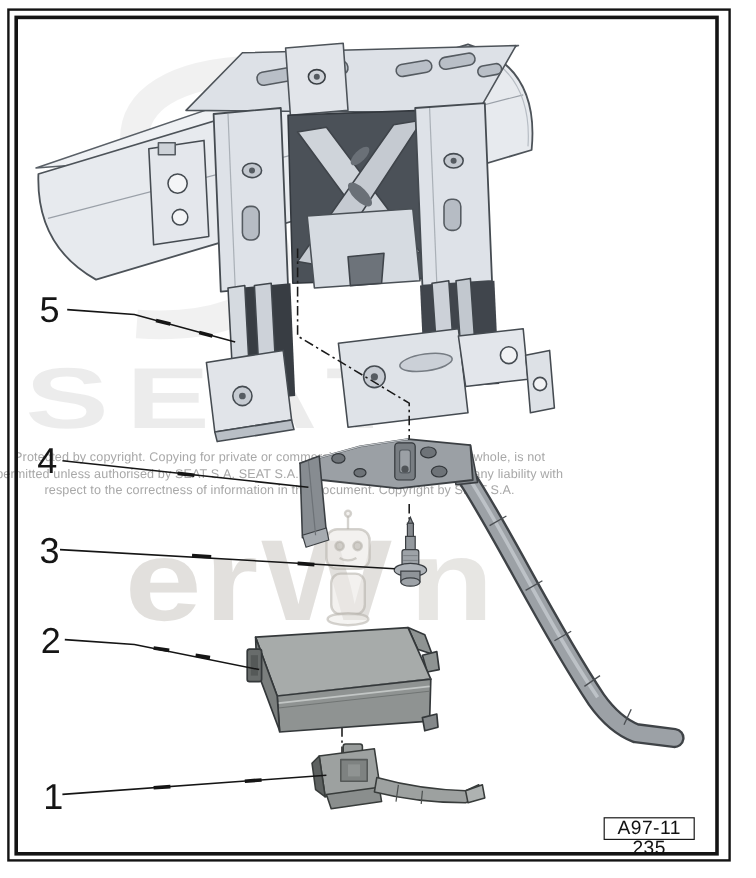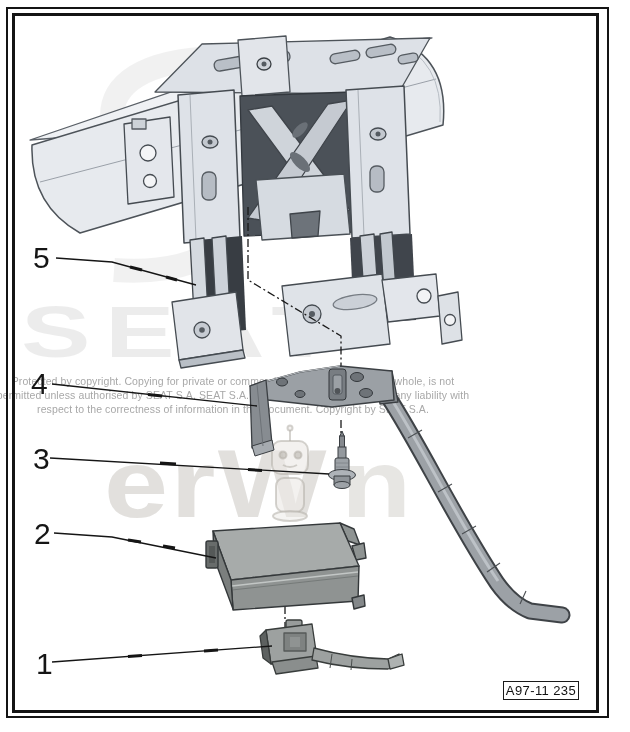--- a/index.html
+++ b/index.html
@@ -22,21 +22,21 @@
     border:2px solid #141414;box-sizing:border-box;pointer-events:none;
   }
   .border-inner{
     position:absolute;left:12px;top:13px;width:587px;height:700px;
     border:3px solid #141414;box-sizing:border-box;pointer-events:none;
   }
   
   .figref{
     position:absolute;left:503px;top:681px;width:76px;height:19px;
     border:1px solid #1a1a1a;background:#ffffff;box-sizing:border-box;
-    font-size:13px;line-height:17px;text-align:center;color:#111;
+    font-size:16px;line-height:17px;text-align:center;color:#111;
     letter-spacing:0.4px;
   }
   .wm-word{fill:rgba(0,0,0,0.075);font-family:"Liberation Sans",sans-serif;font-weight:bold;}
   .wm-erwin{fill:rgba(186,182,174,0.42);font-family:"Liberation Sans",sans-serif;font-weight:bold;}
 </style>
 </head>
 <body>
 
 <div class="page">
 

